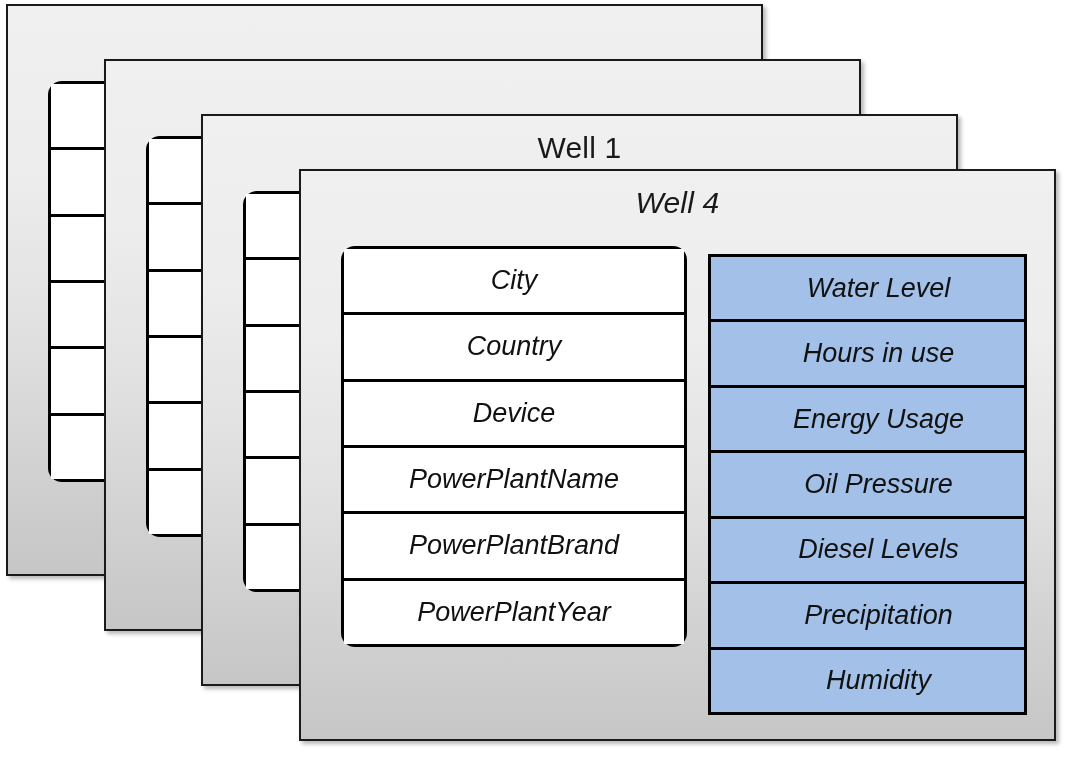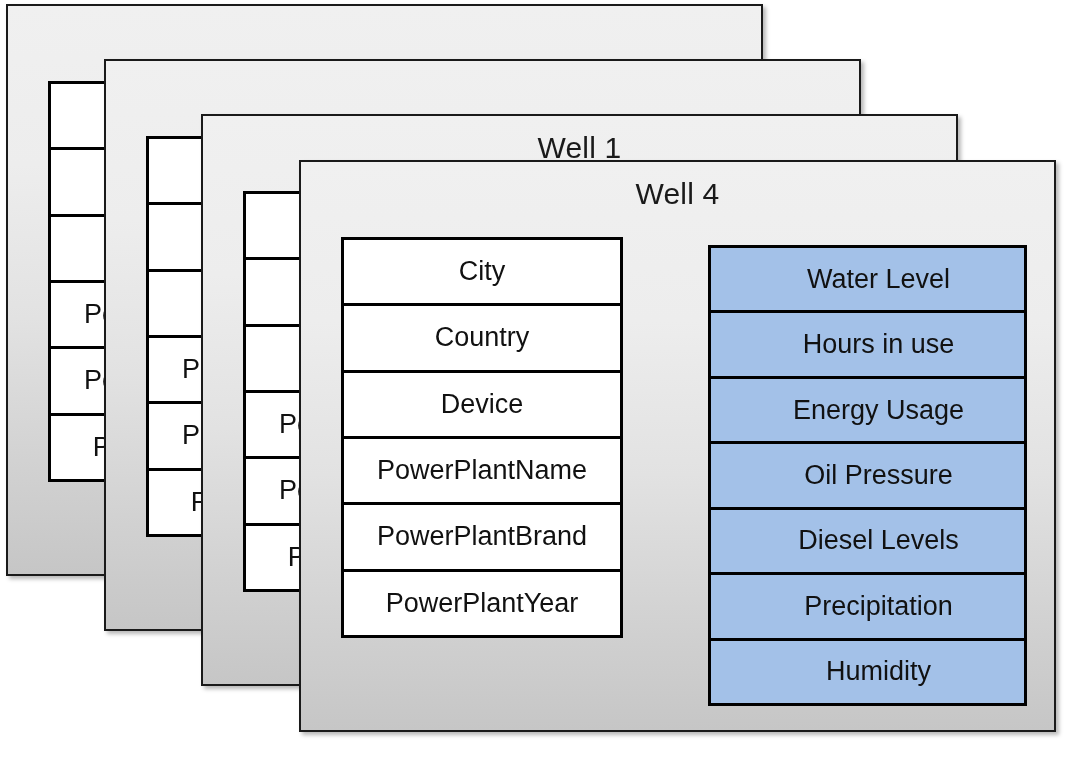--- a/index.html
+++ b/index.html
@@ -29,21 +29,21 @@
     width: 757px;
     height: 572px;
     box-sizing: border-box;
     border: 2px solid #1a1a1a;
     background: linear-gradient(to bottom, #f0f0f0 0%, #ededed 28%, #e2e2e2 55%, #d2d2d2 80%, #c6c6c6 100%);
     box-shadow: 3px 3px 4px rgba(0,0,0,0.28);
   }
   .well-card.c1 { left: 6px;   top: 4px;   z-index: 1; }
   .well-card.c2 { left: 104px; top: 59px;  z-index: 2; }
   .well-card.c3 { left: 201px; top: 114px; z-index: 3; }
-  .well-card.c4 { left: 299px; top: 160px; z-index: 4; }
+  .well-card.c4 { left: 299px; top: 169px; z-index: 4; font-style: italic; }
 
   .card-title {
     position: absolute;
     left: 0;
     top: 12px;
     width: 100%;
     text-align: center;
     font-size: 30px;
     line-height: 40px;
     color: #1a1a1a;
@@ -56,22 +56,23 @@
     position: absolute;
     box-sizing: border-box;
     border: 3px solid #000000;
     background: #ffffff;
     display: flex;
     flex-direction: column;
   }
   .field-table.attrs {
     left: 40px;
     top: 75px;
-    width: 282px;
+    width: 346px;
     height: 401px;
+    border-radius: 14px;
   }
   .field-table.sensors {
     left: 407px;
     top: 83px;
     width: 319px;
     height: 461px;
   }
 
   .field-row {
     box-sizing: border-box;

